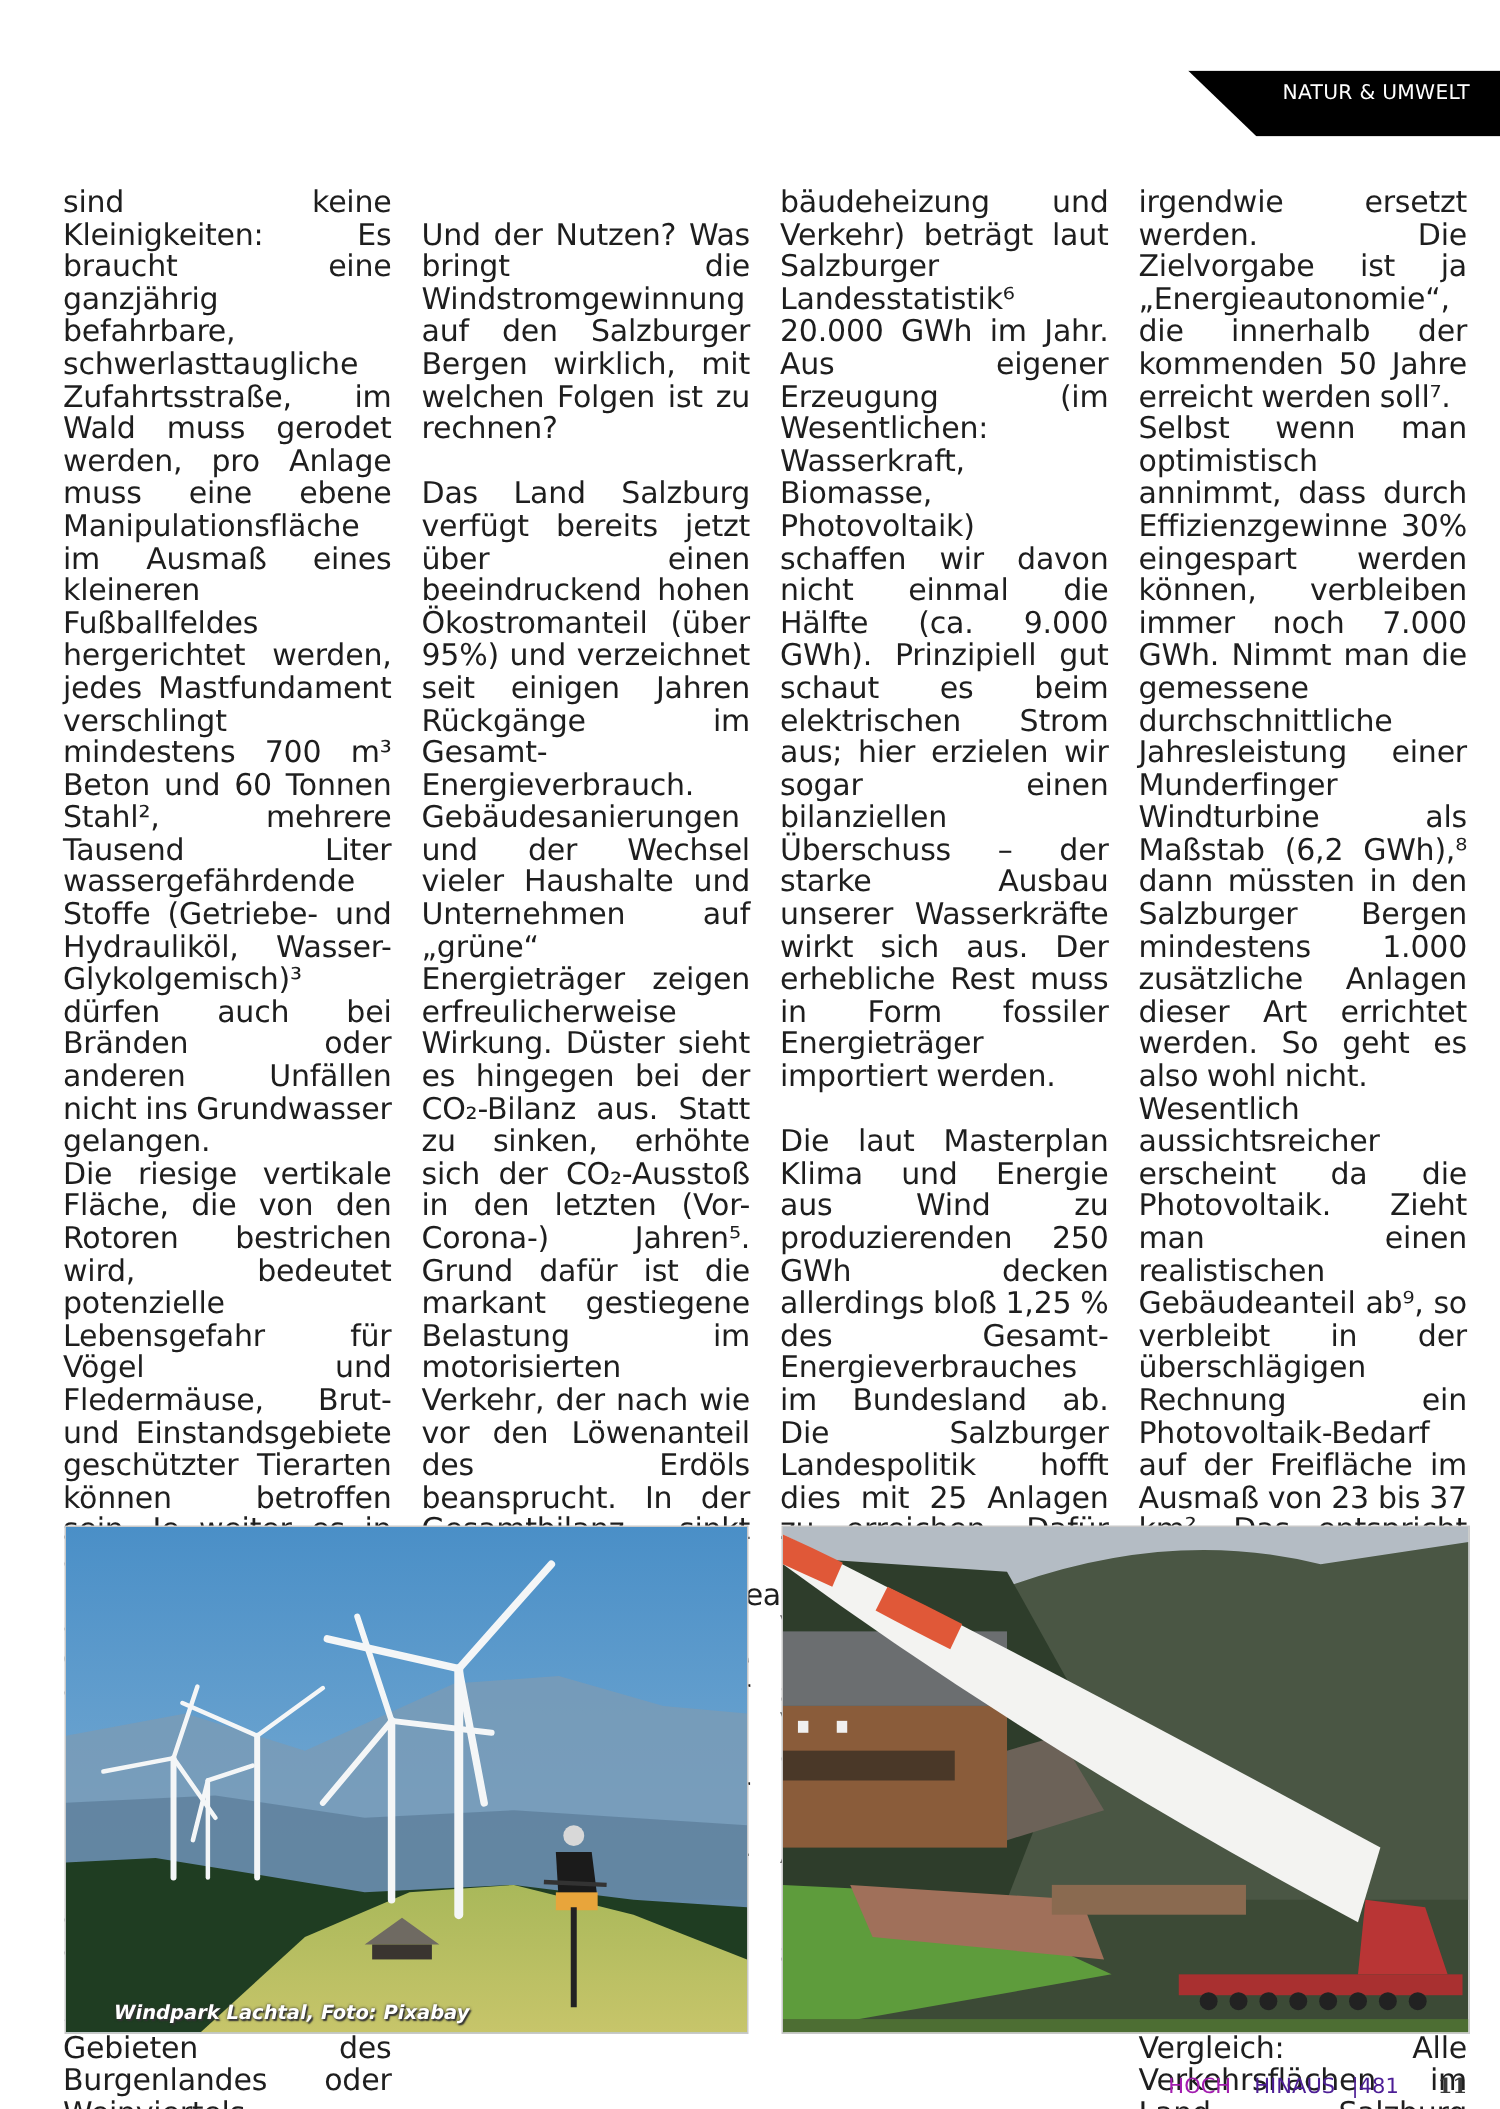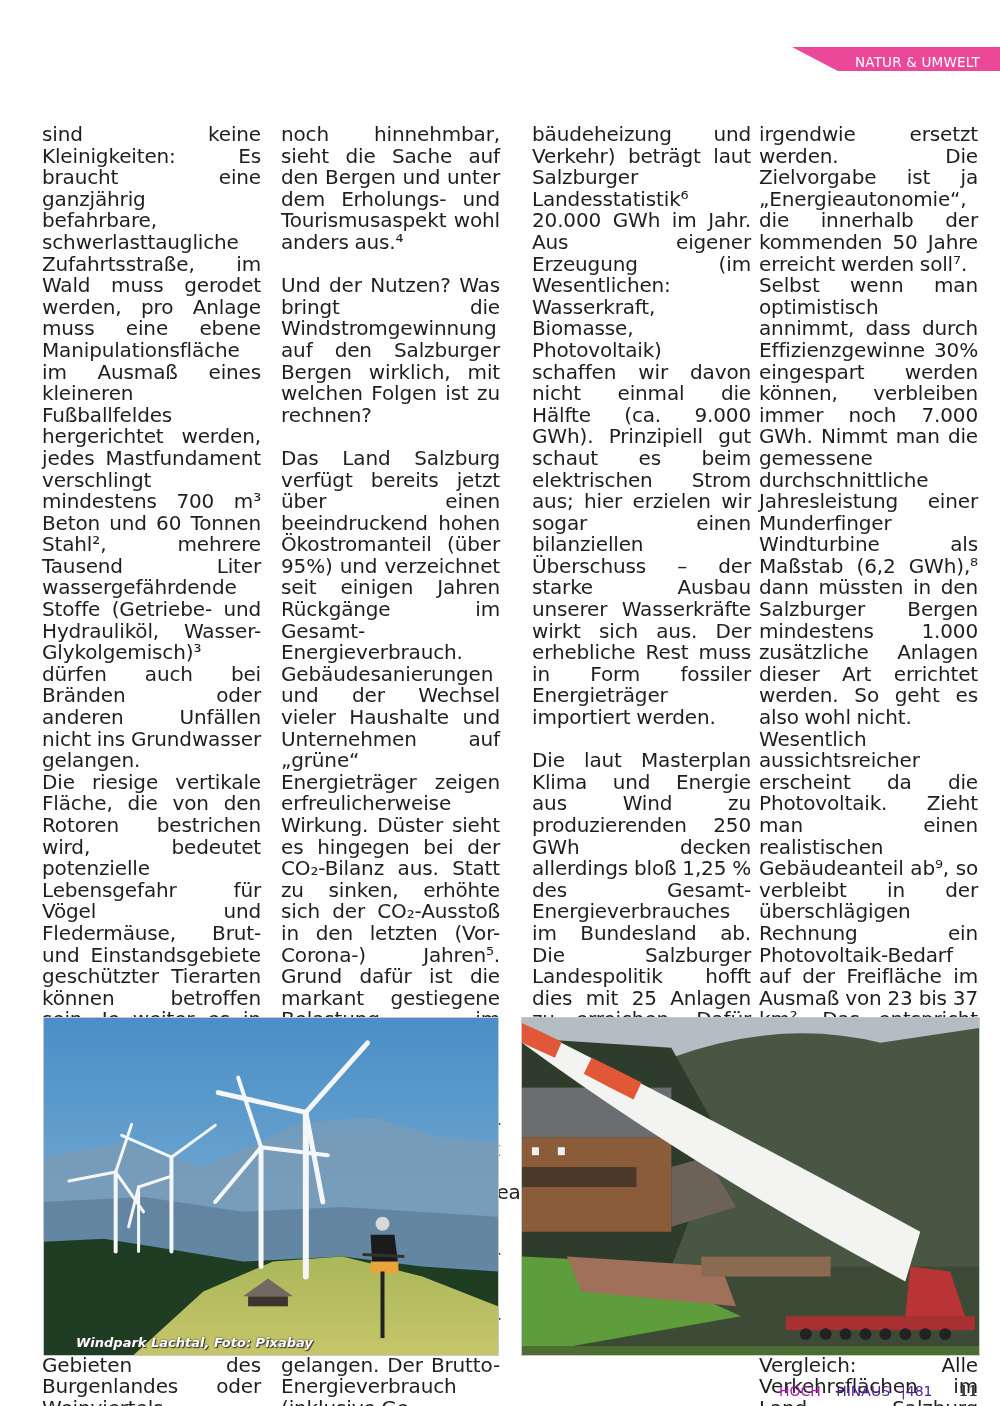--- a/index.html
+++ b/index.html
@@ -1,41 +1,41 @@
 <!DOCTYPE html>
 <html><head>
 <meta charset="utf-8">
 <style>
   * { box-sizing: border-box; margin: 0; padding: 0; }
   html, body { width: 1000px; height: 1406px; background: #ffffff; overflow: hidden; }
   body { position: relative; font-family: "DejaVu Sans", "Liberation Sans", sans-serif; color: #1e1e1e; }
 
   .section-tab {
-    position: absolute; top: 47px; right: 0; width: 208px; height: 24px;
-    background: #ec4899;
+    position: absolute; top: 47px; right: 0; width: 208px; height: 44px;
+    background: #000000;
     clip-path: polygon(0 0, 100% 0, 100% 100%, 22% 100%);
     text-decoration: underline;
   }
   .section-tab span {
     position: absolute; right: 20px; top: 7px;
     color: #ffffff; font-size: 13.5px; letter-spacing: 0.2px;
     font-family: "DejaVu Sans", sans-serif;
   }
 
   .columns { position: absolute; top: 124px; left: 42px; width: 936px; height: 890px; }
   .col {
     position: absolute; top: 0; width: 219px;
     font-size: 20px; line-height: 21.6px; text-align: justify; hyphens: manual;
     letter-spacing: -0.15px; word-spacing: -0.5px;
   }
   .col p { text-align: justify; }
   .col p.gap { margin-top: 21.6px; }
   .col1 { left: 0; }
   .col2 { left: 239px; }
-  .col3 { left: 490px; }
+  .col3 { left: 478px; }
   .col4 { left: 717px; }
   .more { color: #5aab34; float: right; }
 
   .photo { position: absolute; top: 1017px; height: 339px; overflow: hidden; border: 1px solid #c9c9c9; }
   .photo1 { left: 43px; width: 456px; }
   .photo2 { left: 521px; width: 459px; }
   .photo svg { width: 100%; height: 100%; display: block; }
 
   .caption {
     position: absolute; left: 50px; top: 1335px;
@@ -56,21 +56,20 @@
   <span>NATUR &amp; UMWELT</span>
 </div>
 
 <div class="columns">
   <div class="col col1">
     <p>sind keine Kleinigkeiten: Es braucht eine ganzjährig befahrbare, schwerlasttaugliche Zufahrtsstraße, im Wald muss gerodet werden, pro Anlage muss eine ebene Manipulationsfläche im Ausmaß eines kleineren Fußballfeldes hergerichtet werden, jedes Mastfundament verschlingt mindestens 700 m³ Beton und 60 Tonnen Stahl², mehrere Tausend Liter wassergefährdende Stoffe (Getriebe- und Hydrauliköl, Wasser-Glykolgemisch)³ dürfen auch bei Bränden oder anderen Unfällen nicht ins Grundwasser gelangen.</p>
     <p>Die riesige vertikale Fläche, die von den Rotoren bestrichen wird, bedeutet potenzielle Lebensgefahr für Vögel und Fledermäuse, Brut- und Einstandsgebiete geschützter Tierarten können betroffen sein. Je weiter es in die Höhe geht, umso heikler wird es, da die empfindlichen alpinen Ökosysteme ohnehin durch die touristisch motivierten Baumaßnahmen (Seilbahnanlagen, Schipisten) ständig unter Druck sind.</p>
     <p>Und nicht zuletzt ist die visuelle Wirkung der Anlagen gewaltig: Sind in den agroindustrialisierten Gebieten des Burgenlandes oder Weinviertels Bauhöhen von 200 Metern und darüber vielleicht</p>
   </div>
   <div class="col col2">
-    <p>noch hinnehmbar, sieht die Sache auf den Bergen und unter dem Erholungs- und Tourismusaspekt wohl anders aus.⁴</p>
     <p class="gap">Und der Nutzen? Was bringt die Windstromgewinnung auf den Salzburger Bergen wirklich, mit welchen Folgen ist zu rechnen?</p>
     <p class="gap">Das Land Salzburg verfügt bereits jetzt über einen beeindruckend hohen Ökostromanteil (über 95%) und verzeichnet seit einigen Jahren Rückgänge im Gesamt-Energieverbrauch. Gebäudesanierungen und der Wechsel vieler Haushalte und Unternehmen auf „grüne“ Energieträger zeigen erfreulicherweise Wirkung. Düster sieht es hingegen bei der CO₂-Bilanz aus. Statt zu sinken, erhöhte sich der CO₂-Ausstoß in den letzten (Vor-Corona-) Jahren⁵. Grund dafür ist die markant gestiegene Belastung im motorisierten Verkehr, der nach wie vor den Löwenanteil des Erdöls beansprucht. In der Gesamtbilanz sinkt das Energieverbrauchsniveau also viel zu langsam, um auch nur in die Nähe der international vereinbarten Klimaziele („Pariser Abkommen“) zu gelangen. Der Brutto-Energieverbrauch (inklusive Ge-</p>
   </div>
   <div class="col col3">
     <p>bäudeheizung und Verkehr) beträgt laut Salzburger Landesstatistik⁶ 20.000 GWh im Jahr. Aus eigener Erzeugung (im Wesentlichen: Wasserkraft, Biomasse, Photovoltaik) schaffen wir davon nicht einmal die Hälfte (ca. 9.000 GWh). Prinzipiell gut schaut es beim elektrischen Strom aus; hier erzielen wir sogar einen bilanziellen Überschuss – der starke Ausbau unserer Wasserkräfte wirkt sich aus. Der erhebliche Rest muss in Form fossiler Energieträger importiert werden.</p>
     <p class="gap">Die laut Masterplan Klima und Energie aus Wind zu produzierenden 250 GWh decken allerdings bloß 1,25 % des Gesamt-Energieverbrauches im Bundesland ab. Die Salzburger Landespolitik hofft dies mit 25 Anlagen zu erreichen. Dafür braucht man aber nicht elf Vorrangzonen, es reichen drei, sinnvollerweise im Voralpengebiet nahe des Ballungsraumes Salzburg.</p>
     <p class="gap">Aber was nahe?</p>
     <p class="gap">Knapp 10.000 GWh sind nach wie vor „fossil“ und müssen</p>
   </div>
   <div class="col col4">

